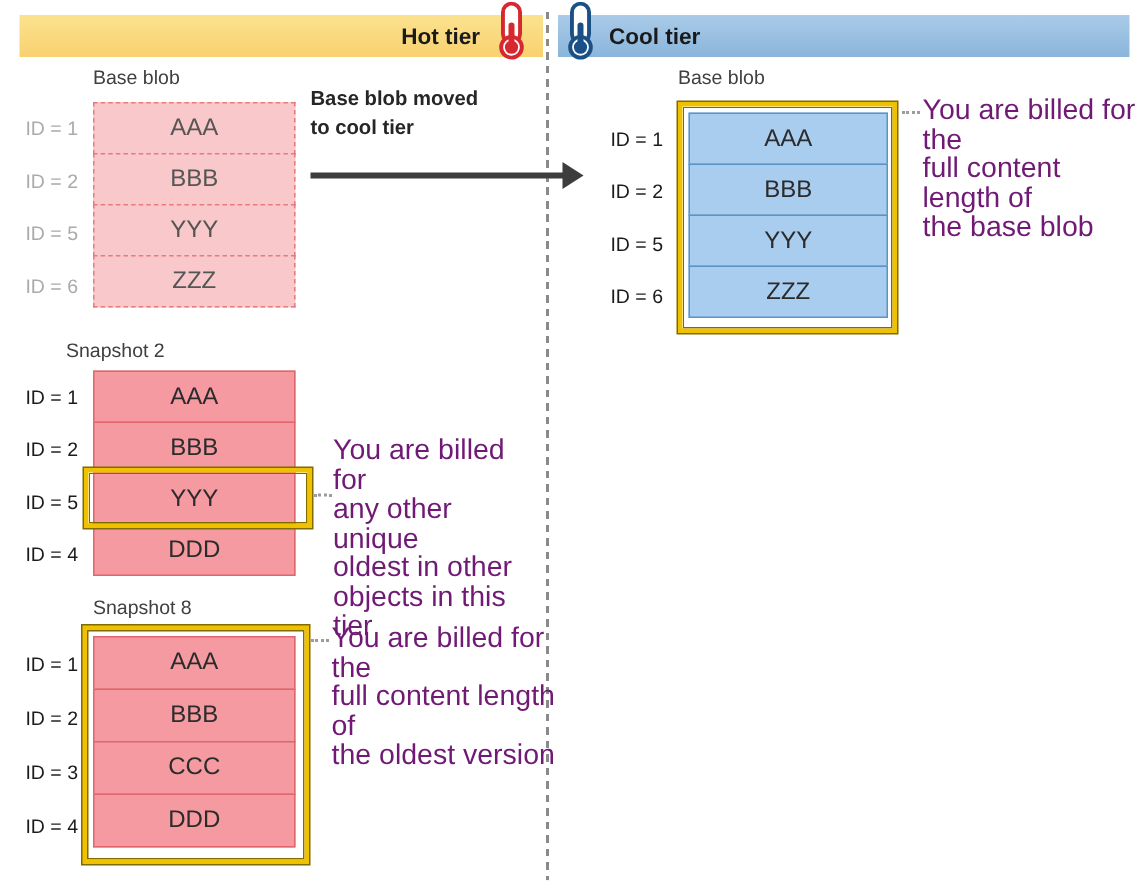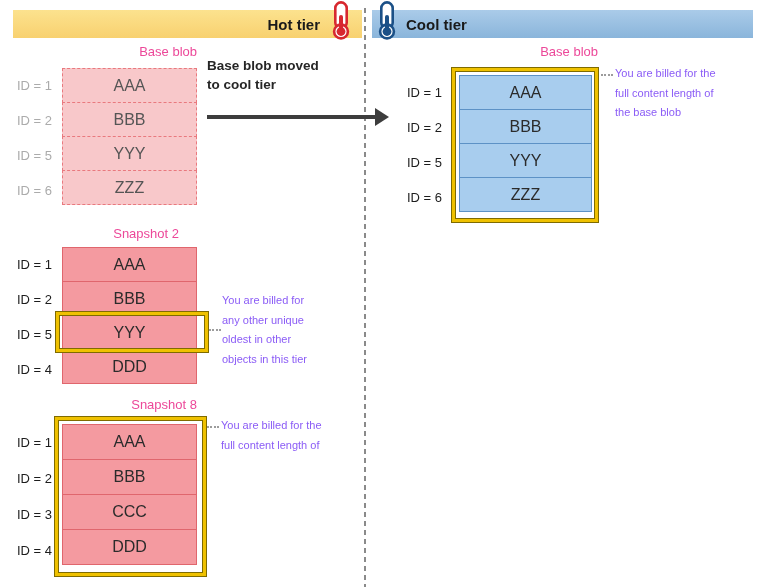--- a/index.html
+++ b/index.html
@@ -14,39 +14,39 @@
               justify-content:flex-end; padding-right:42px; }
   .bar-cool { left:372px; width:381px; background:linear-gradient(#aacbe9,#8ab5db);
               padding-left:34px; }
   .thermo { position:absolute; top:1px; width:26px; height:39px; z-index:6; }
   .thermo-red  { left:328px; }
   .thermo-blue { left:374px; }
   
   .vline { position:absolute; left:364px; top:8px; width:2px; height:579px;
            background:repeating-linear-gradient(to bottom,#8a8a8a 0 5px,transparent 5px 9px); }
   
-  .tbl-title { position:absolute; font-size:13px; color:#ec4899; text-align:right; }
+  .tbl-title { position:absolute; font-size:13px; color:#404040; text-align:left; }
   .table { position:absolute; z-index:2; }
   .row { width:135px; height:35px; box-sizing:border-box; display:flex; align-items:center;
          justify-content:center; font-size:16px; margin-top:-1px; }
   .row:first-child { margin-top:0; }
   .hot-base .row  { background:#f8c8ca; border:1px dashed #e9797e; color:#555555; }
   .snap .row      { background:#f49aa0; border:1px solid #e0666d; color:#2b2b2b; }
   .snap1 .row     { height:36px; }
   .cool-base .row { background:#a8cdee; border:1px solid #5d92c6; color:#2b2b2b; width:133px; }
   .id-col { position:absolute; width:44px; font-size:13px; z-index:2; }
   .id-col div { height:35px; display:flex; align-items:center; justify-content:flex-end; }
   .id-col.h36 div { height:36px; }
   .id-gray  { color:#ababab; }
   .id-dark  { color:#1c1c1c; }
   
   .gold { position:absolute; box-sizing:border-box; border:3px solid #efc100;
           box-shadow:0 0 0 1px #7f6b00, inset 0 0 0 1px #7f6b00; z-index:5; }
   
-  .note { position:absolute; font-size:11px; color:#8b5cf6; line-height:19.5px; z-index:3; }
+  .note { position:absolute; font-size:19px; color:#701a75; line-height:19.5px; z-index:3; }
   .dots { position:absolute; width:12px; height:0; border-top:2px dotted #9c9c9c; z-index:3; }
   
   .move-note { position:absolute; left:207px; top:56px; font-size:13.5px; font-weight:bold;
                color:#262626; line-height:19px; z-index:3; }
   .arrow-line { position:absolute; left:207px; top:115px; width:170px; height:4px;
                 background:#3d3d3d; z-index:4; }
   .arrow-head { position:absolute; left:375px; top:108px; width:0; height:0;
                 border-left:14px solid #3d3d3d; border-top:9px solid transparent;
                 border-bottom:9px solid transparent; z-index:4; }
 </style>
@@ -134,20 +134,21 @@
   <div class="table snap snap1" style="left:62px; top:424px;">
     <div class="row">AAA</div>
     <div class="row">BBB</div>
     <div class="row">CCC</div>
     <div class="row">DDD</div>
   </div>
   <div class="dots" style="left:207px; top:426px;"></div>
   <div class="note" style="left:221px; top:416px; width:150px;">
     <div>You are billed for the</div>
     <div>full content length of</div>
+    <div>the oldest version</div>
   </div>
 
   <div class="tbl-title" style="left:452px; top:44px; width:146px;">Base blob</div>
 
   <div class="gold" style="left:452px; top:68px; width:146px; height:154px;"></div>
   <div class="id-col id-dark" style="left:398px; top:75px;">
     <div>ID = 1</div>
     <div>ID = 2</div>
     <div>ID = 5</div>
     <div>ID = 6</div>

